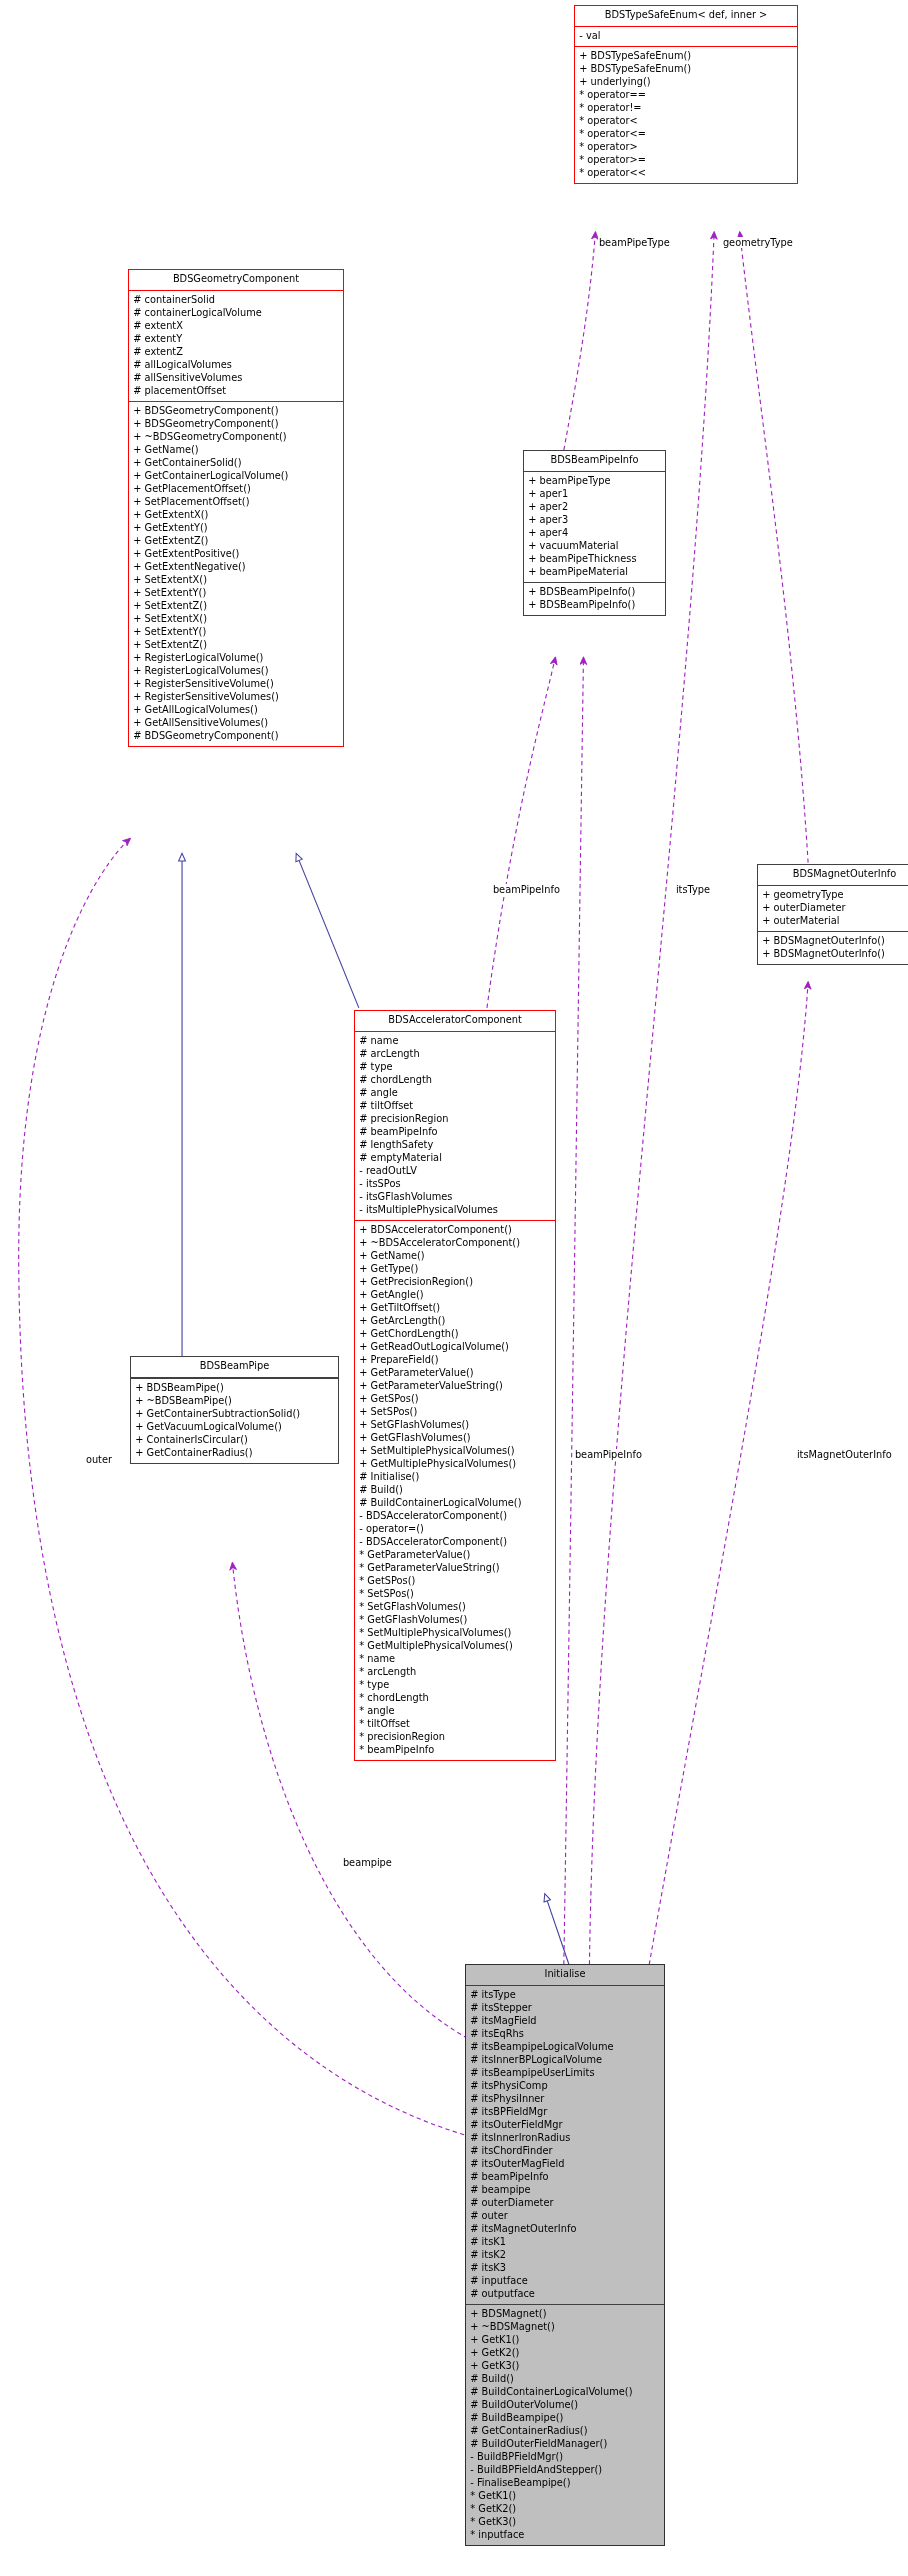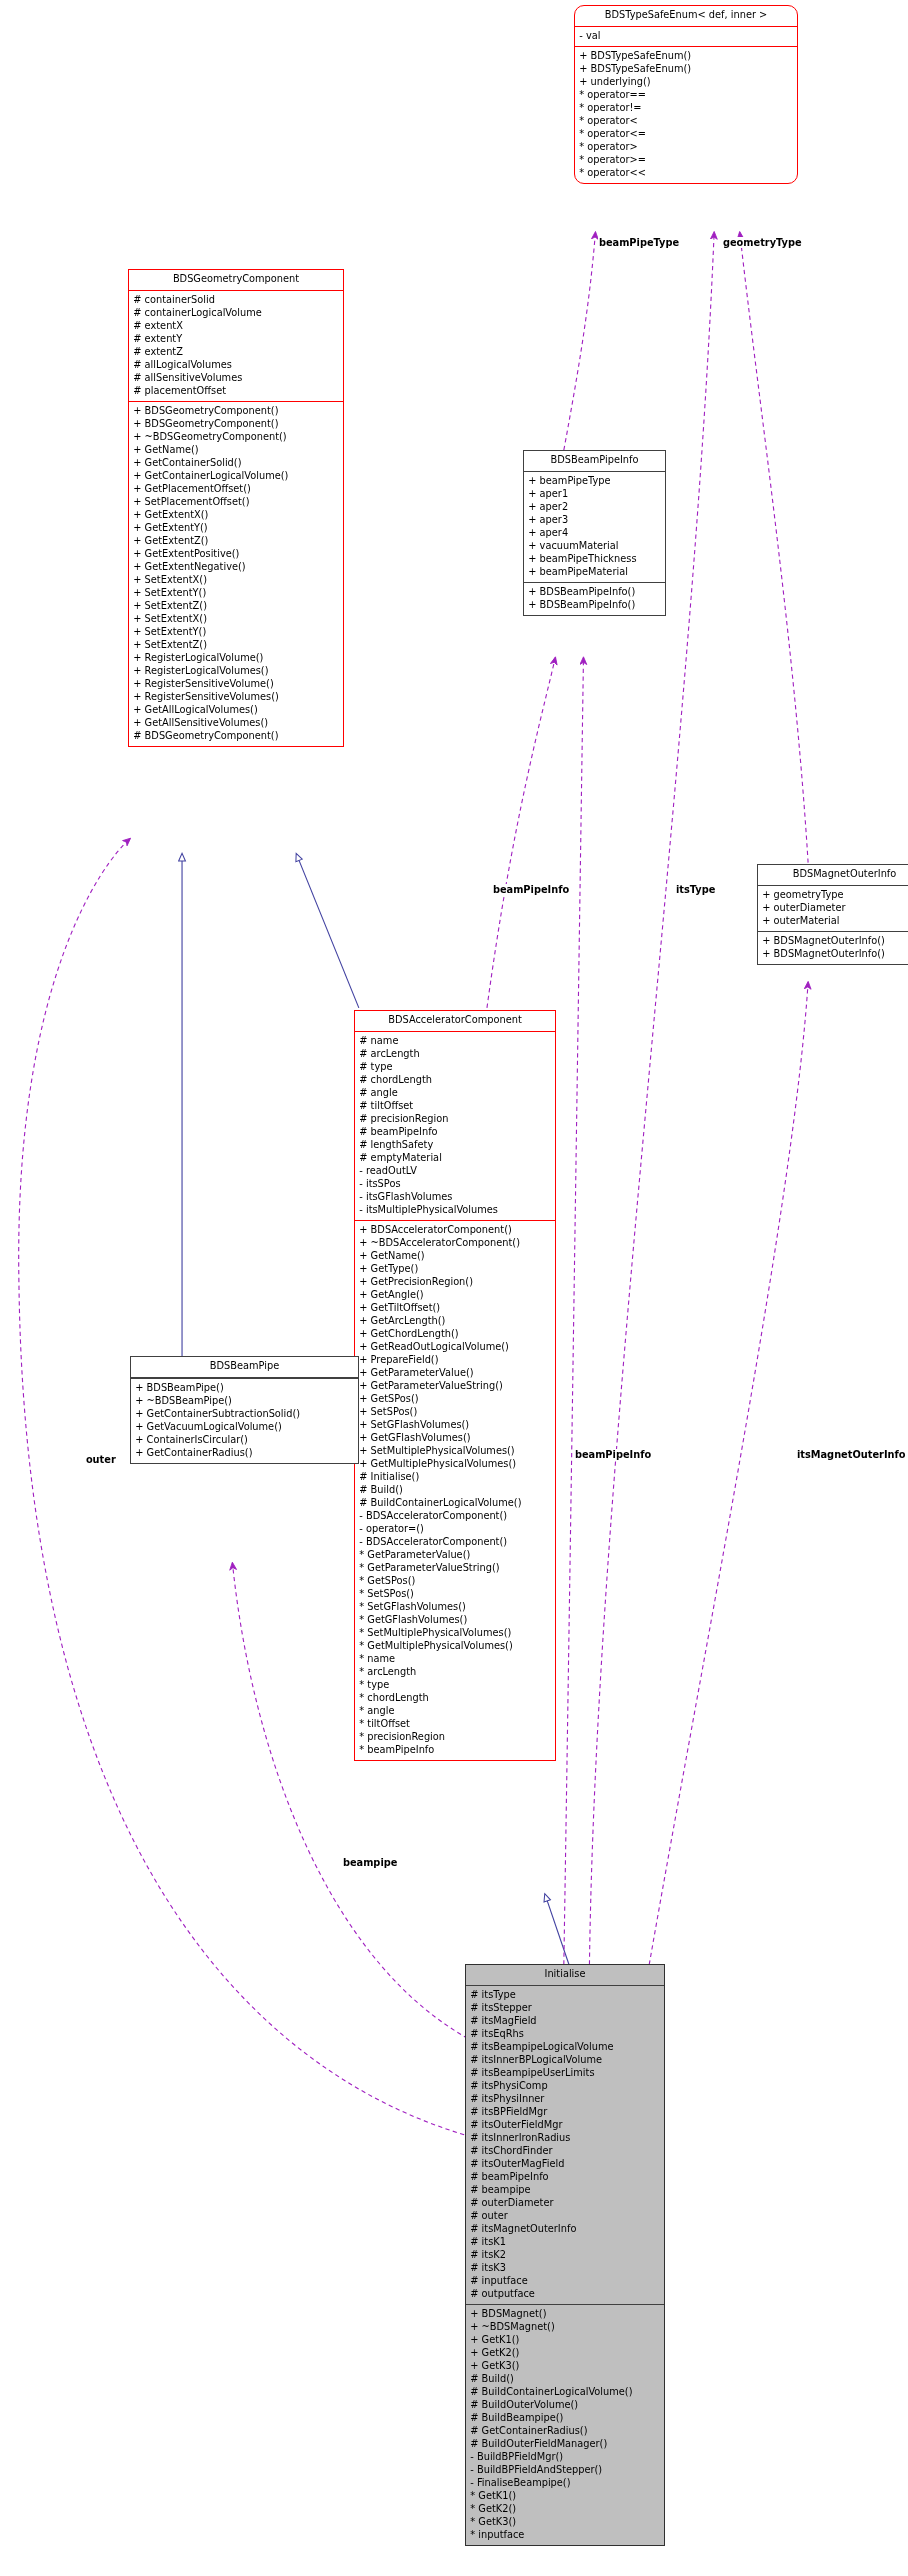--- a/index.html
+++ b/index.html
@@ -63,21 +63,20 @@
     line-height: 13px;
     height: 13px;
   }
   .edge-label {
     position: absolute;
     font-size: 9.8px;
     color: #000000;
     white-space: nowrap;
     background: #ffffff;
     padding: 0 0.9px;
-    font-weight: bold;
   }
 </style>
 </head>
 <body>
 
 <div id="diagram">
 
   <svg id="edges" viewBox="0 0 1064 3016" xmlns="http://www.w3.org/2000/svg">
     <defs>
       <marker id="inhArrow" markerWidth="12" markerHeight="12" refX="9" refY="5" orient="auto" markerUnits="userSpaceOnUse">
@@ -126,21 +125,21 @@
 
     <g>
       <path d="M 640,2520 C 330,2480 30,2200 22,1500 C 16,1150 120,1010 152,982" stroke="#a020c0" stroke-width="1.3" stroke-dasharray="5,4" fill="none" marker-end="url(#useArrow)"></path>
     </g>
 
     <g>
       <path d="M 640,2420 C 420,2380 300,2100 272,1830" stroke="#a020c0" stroke-width="1.3" stroke-dasharray="5,4" fill="none" marker-end="url(#useArrow)"></path>
     </g>
   </svg>
 
-  <div class="uml-box red" style="left:574px; top:5.1px; width:224px;border-radius:10px;">
+  <div class="uml-box red" style="left:574px; top:5.1px; width:224px;">
     <div class="uml-title">BDSTypeSafeEnum&lt; def, inner &gt;</div>
     <div class="uml-sep"></div>
     <div class="uml-section">
       <div class="uml-row">- val</div>
     </div>
     <div class="uml-sep"></div>
     <div class="uml-section">
       <div class="uml-row">+ BDSTypeSafeEnum()</div>
       <div class="uml-row">+ BDSTypeSafeEnum()</div>
       <div class="uml-row">+ underlying()</div>
@@ -291,21 +290,21 @@
       <div class="uml-row">* arcLength</div>
       <div class="uml-row">* type</div>
       <div class="uml-row">* chordLength</div>
       <div class="uml-row">* angle</div>
       <div class="uml-row">* tiltOffset</div>
       <div class="uml-row">* precisionRegion</div>
       <div class="uml-row">* beamPipeInfo</div>
     </div>
   </div>
 
-  <div class="uml-box black" style="left:130px; top:1356px; width:229px;">
+  <div class="uml-box black" style="left:130px; top:1356px; width:209px;">
     <div class="uml-title">BDSBeamPipe</div>
     <div class="uml-sep"></div>
     <div class="uml-sep"></div>
     <div class="uml-section">
       <div class="uml-row">+ BDSBeamPipe()</div>
       <div class="uml-row">+ ~BDSBeamPipe()</div>
       <div class="uml-row">+ GetContainerSubtractionSolid()</div>
       <div class="uml-row">+ GetVacuumLogicalVolume()</div>
       <div class="uml-row">+ ContainerIsCircular()</div>
       <div class="uml-row">+ GetContainerRadius()</div>

